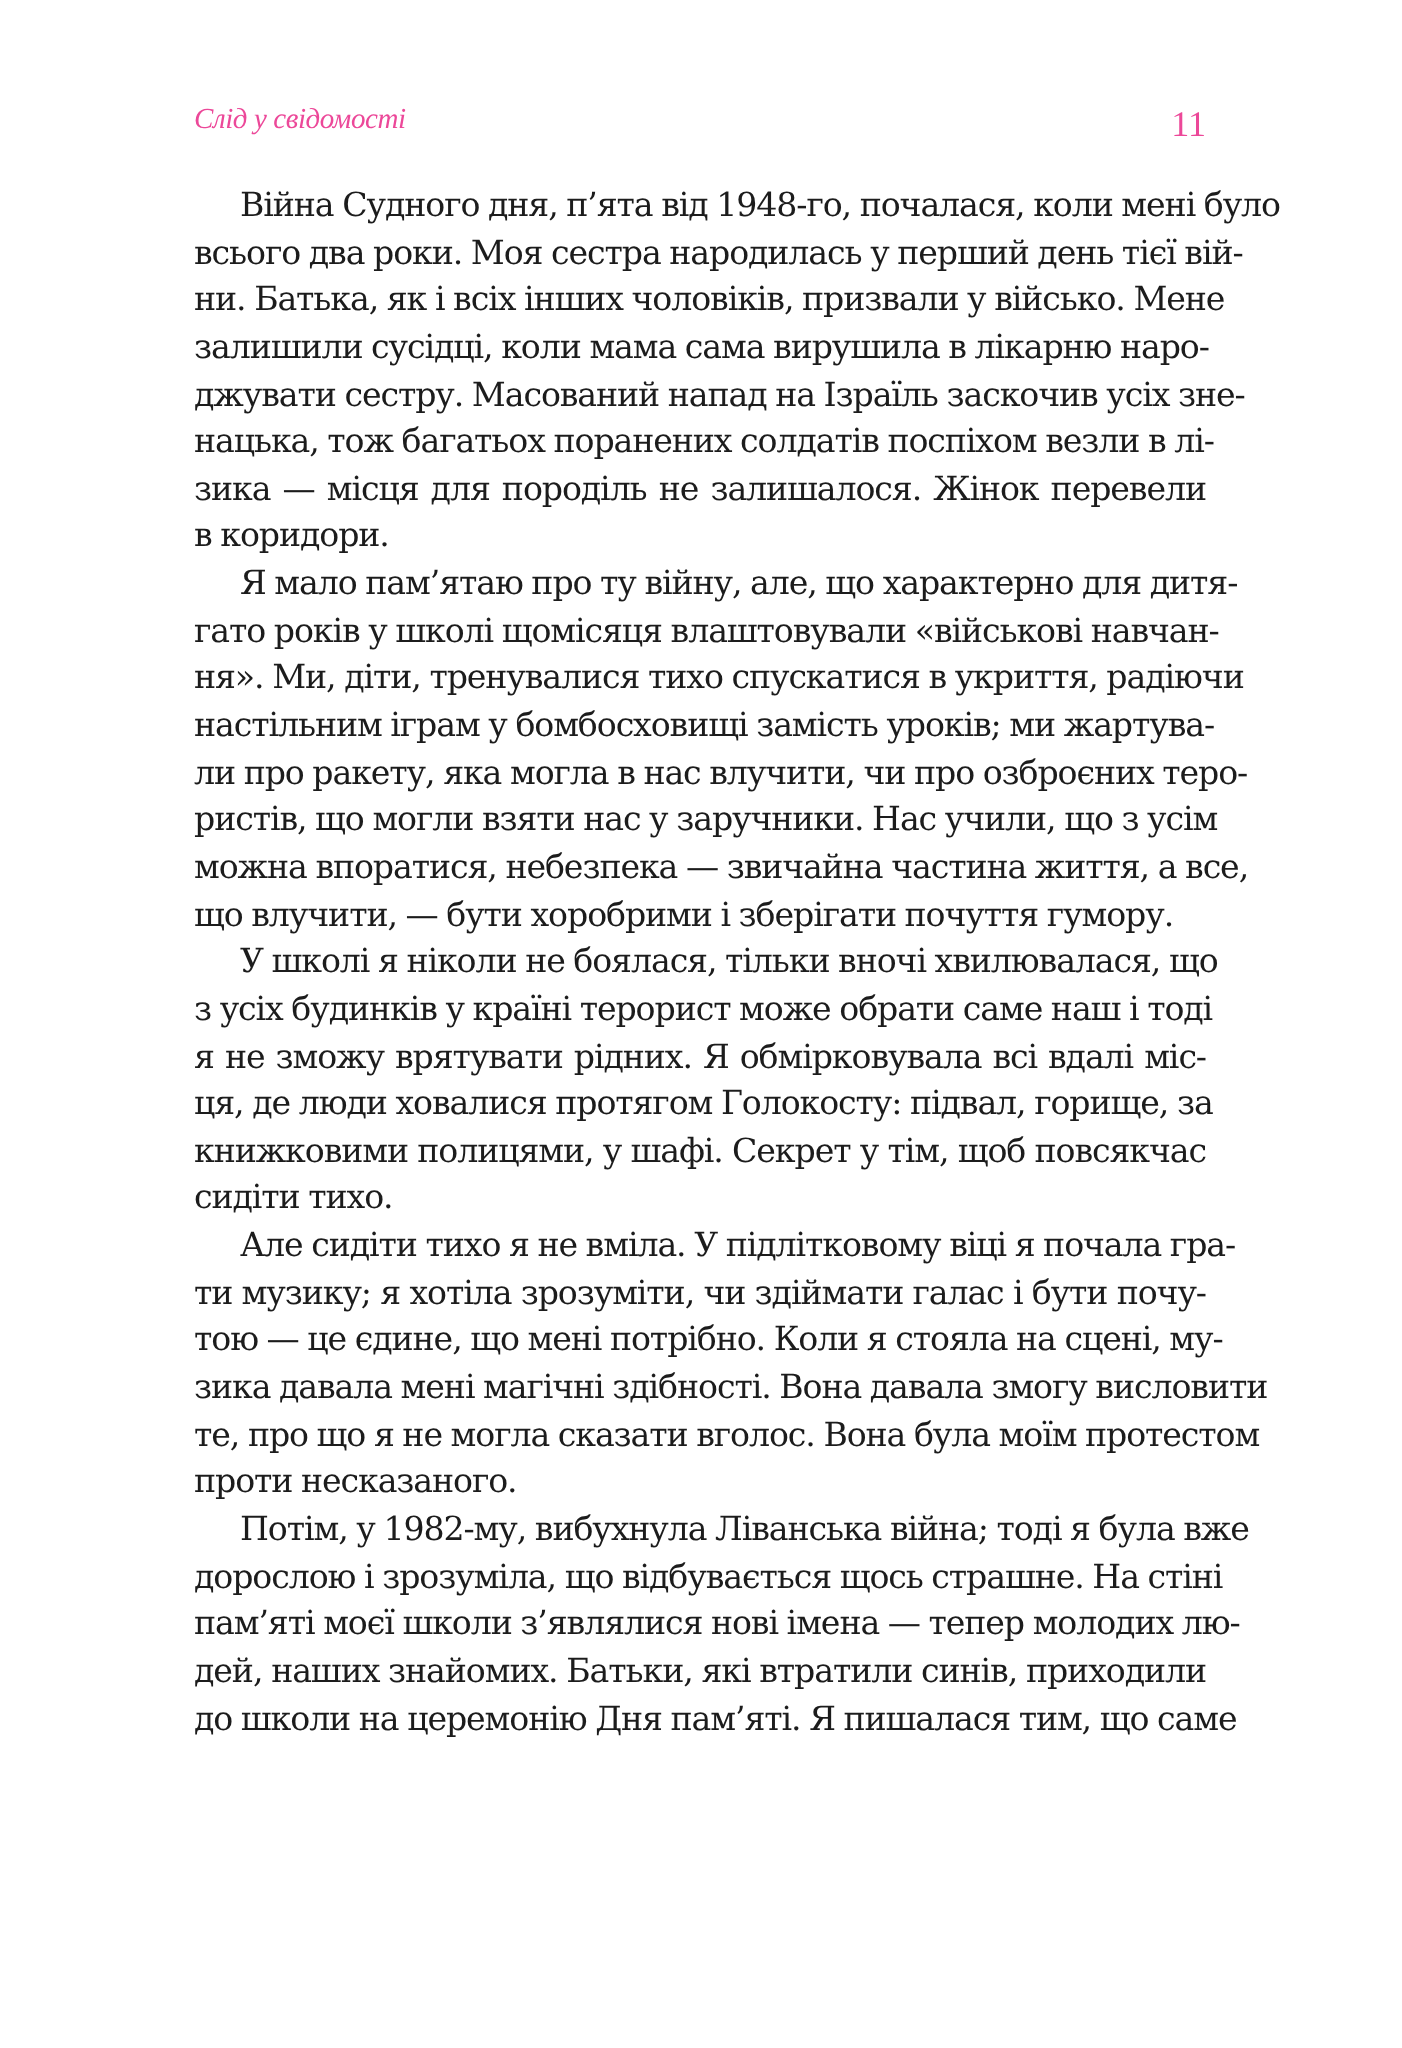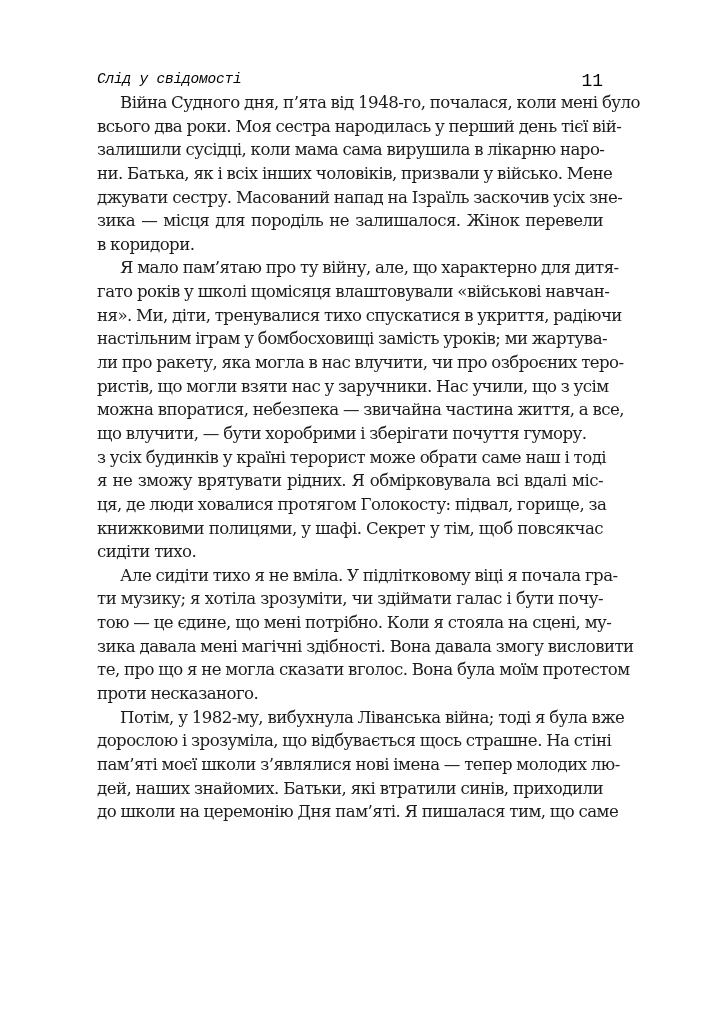--- a/index.html
+++ b/index.html
@@ -21,24 +21,23 @@
       width: 701px;
       height: 1024px;
       background: #ffffff;
     }
     .running-head {
       position: absolute;
       top: 52px;
       left: 97px;
       width: 506px;
       height: 20px;
-      font-family: Liberation Mono, monospace;
+      font-family: Liberation Serif, serif;
       font-size: 14.5px;
-      color: #000000;
-      margin-top: 19px;
+      color: #ec4899;
     }
     .running-head .title {
       position: absolute;
       left: 0;
       top: 0;
       font-style: italic;
       letter-spacing: -0.2px;
     }
     .running-head .folio {
       position: absolute;
@@ -78,39 +77,41 @@
   <div class="running-head">
     <span class="title">Слід у свідомості</span>
     <span class="folio">11</span>
   </div>
 
   <div class="text-block">
 
     <div>
       <span class="line indent">Війна Судного дня, п’ята від 1948-го, почалася, коли мені було</span>
       <span class="line">всього два роки. Моя сестра народилась у перший день тієї вій-</span>
+      <span class="line">ни. Батька, як і всіх інших чоловіків, призвали у військо. Мене</span>
       <span class="line">залишили сусідці, коли мама сама вирушила в лікарню наро-</span>
-      <span class="line">ни. Батька, як і всіх інших чоловіків, призвали у військо. Мене</span>
       <span class="line">джувати сестру. Масований напад на Ізраїль заскочив усіх зне-</span>
+      <span class="line">нацька, тож багатьох поранених солдатів поспіхом везли в лі-</span>
       <span class="line">зика — місця для породіль не залишалося. Жінок перевели</span>
       <span class="line last">в коридори.</span>
     </div>
 
     <div>
       <span class="line indent">Я мало пам’ятаю про ту війну, але, що характерно для дитя-</span>
       <span class="line">гато років у школі щомісяця влаштовували «військові навчан-</span>
       <span class="line">ня». Ми, діти, тренувалися тихо спускатися в укриття, радіючи</span>
       <span class="line">настільним іграм у бомбосховищі замість уроків; ми жартува-</span>
       <span class="line">ли про ракету, яка могла в нас влучити, чи про озброєних теро-</span>
       <span class="line">ристів, що могли взяти нас у заручники. Нас учили, що з усім</span>
       <span class="line">можна впоратися, небезпека — звичайна частина життя, а все,</span>
       <span class="line last">що влучити, — бути хоробрими і зберігати почуття гумору.</span>
     </div>
 
     <div>
+      <span class="line indent">У школі я ніколи не боялася, тільки вночі хвилювалася, що</span>
       <span class="line">з усіх будинків у країні терорист може обрати саме наш і тоді</span>
       <span class="line">я не зможу врятувати рідних. Я обмірковувала всі вдалі міс-</span>
       <span class="line">ця, де люди ховалися протягом Голокосту: підвал, горище, за</span>
       <span class="line">книжковими полицями, у шафі. Секрет у тім, щоб повсякчас</span>
       <span class="line last">сидіти тихо.</span>
     </div>
 
     <div>
       <span class="line indent">Але сидіти тихо я не вміла. У підлітковому віці я почала гра-</span>
       <span class="line">ти музику; я хотіла зрозуміти, чи здіймати галас і бути почу-</span>

